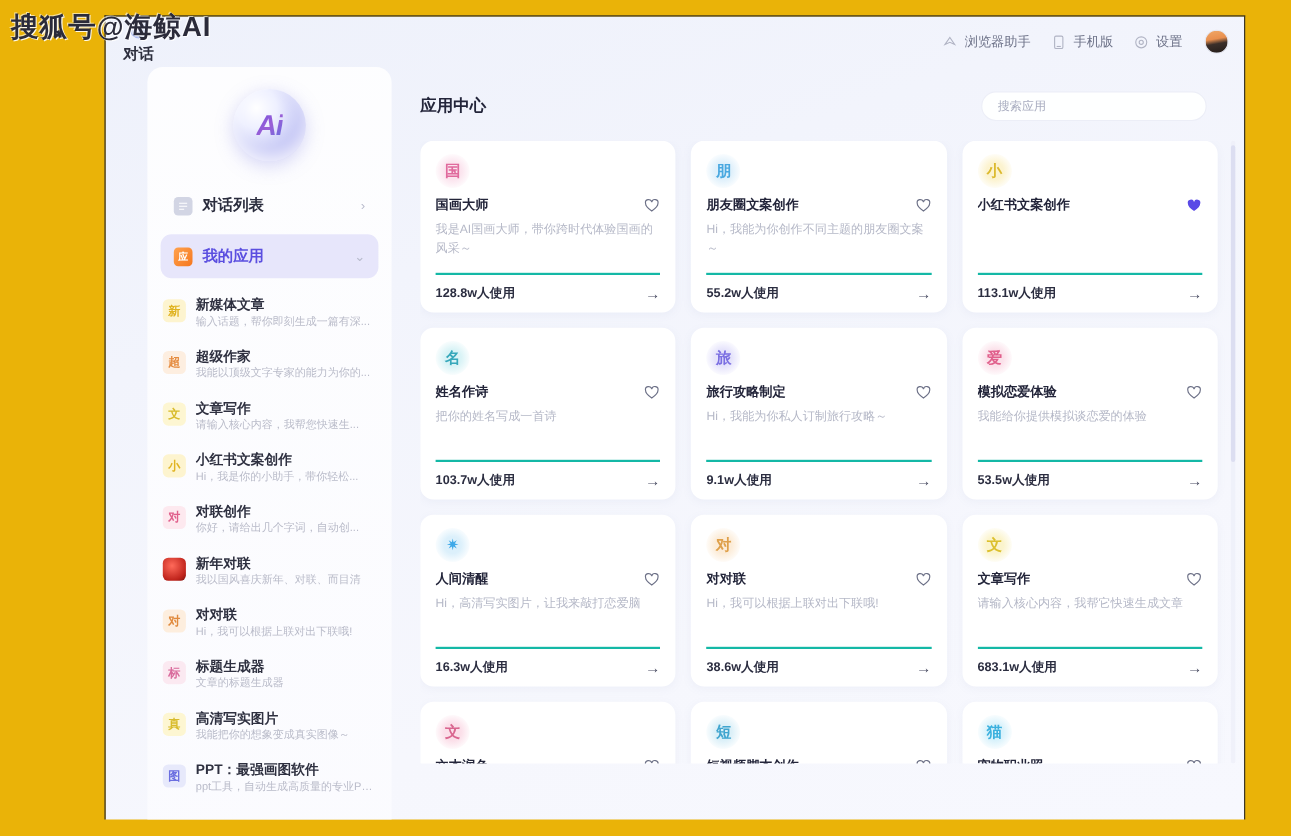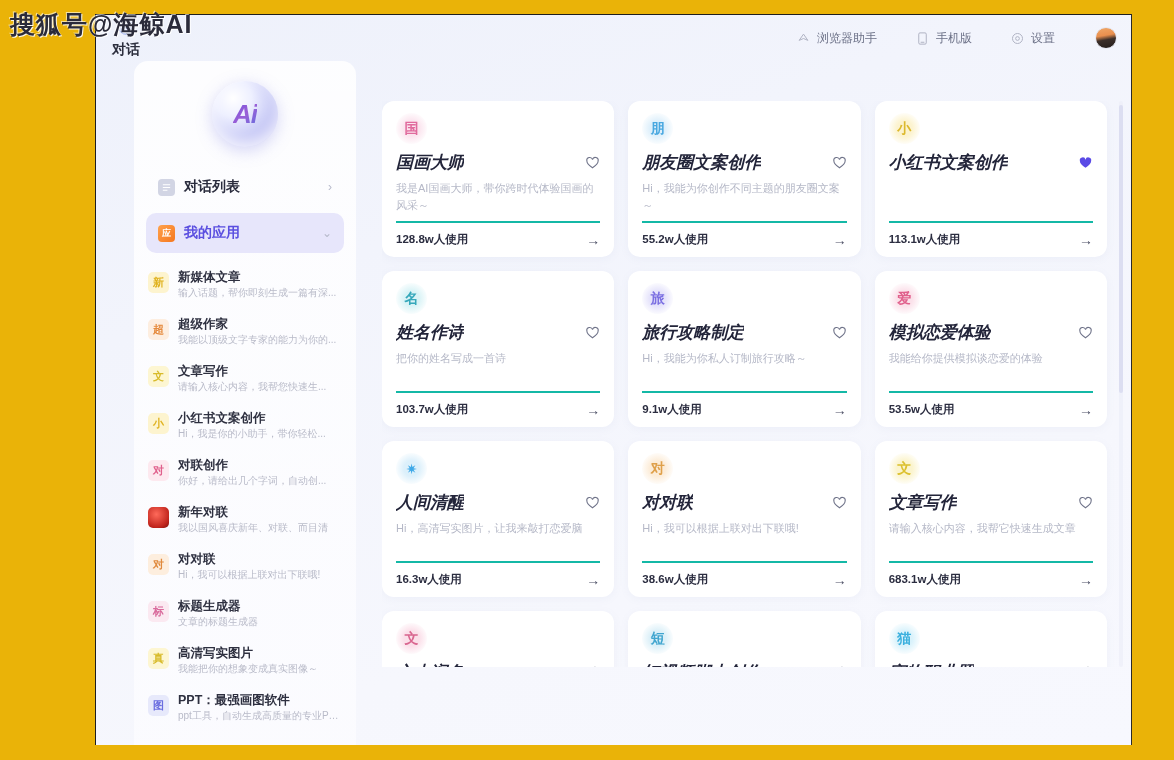--- a/index.html
+++ b/index.html
@@ -38,21 +38,21 @@
   .brand-logo {
     width: 17px; height: 17px; border-radius: 50%;
     background: radial-gradient(circle at 35% 30%, #ffffff 0%, #c9d4f5 45%, #8fa5e8 100%);
     border: 1px solid #a9b8ee;
     display:flex; align-items:center; justify-content:center;
     font-size: 7px; font-weight:700; color:#3e4fa3;
   }
   .brand-title { font-size: 14px; color:#2d2f3e; font-weight:600; }
 
   .topbar-right {
-    margin-left: auto; display:flex; align-items:center; gap: 38px;
+    margin-left: auto; display:flex; align-items:center; gap: 18px;
   }
   .tb-item { display:flex; align-items:center; gap:6px; cursor:pointer; }
   .tb-label { font-size: 12px; color:#6d7288; white-space:nowrap; }
   .tb-icon { width: 15px; height: 15px; opacity:.55; display:block; }
   .avatar {
     width: 22px; height: 22px; border-radius: 50%;
     background: linear-gradient(170deg, #f0a868 0%, #e98f4e 38%, #3b2f2a 58%, #241d1a 100%);
     border: 1px solid #e6e8f2; margin-left: 2px;
   }
 
@@ -144,21 +144,21 @@
     background: #ffffff; border-radius: 12px; padding: 12px 14px 10px 14px;
     height: 156px; display:flex; flex-direction: column;
     box-shadow: 0 2px 8px rgba(130,135,180,.07);
   }
   .card-ic {
     width: 31px; height: 31px; border-radius: 50%;
     display:flex; align-items:center; justify-content:center;
     font-size: 14px; font-weight: 600; margin-bottom: 7px;
   }
   .card-row { display:flex; align-items:center; }
-  .card-title { font-size: 17px; font-weight: 700; color:#23253a; white-space:nowrap; overflow:hidden; text-overflow:ellipsis;font-style:italic; }
+  .card-title { font-size: 12px; font-weight: 700; color:#23253a; white-space:nowrap; overflow:hidden; text-overflow:ellipsis; }
   .heart { margin-left:auto; width: 15px; height: 15px; flex:none; cursor:pointer; }
   .card-desc {
     font-size: 11px; color:#b5b8c7; line-height: 17px; margin-top: 6px;
     display:-webkit-box; -webkit-line-clamp: 2; -webkit-box-orient: vertical; overflow:hidden;
   }
   .card-foot {
     margin-top: auto; border-top: 2px solid #14b8a6; padding-top: 9px;
     display:flex; align-items:center;
   }
   .card-count { font-size: 11.5px; font-weight: 700; color:#2b2d40; }
@@ -312,20 +312,26 @@
               <div class="app-txt">
                 <div class="app-name">PPT：最强画图软件</div>
                 <div class="app-desc">ppt工具，自动生成高质量的专业PPT内...</div>
               </div>
             </div>
           </div>
       </div>
 
       <div class="main">
 
+        <div class="main-head">
+          <div class="page-title">应用中心</div>
+          <div class="search-box">
+            <input type="text" placeholder="搜索应用" value="" style="">
+          </div>
+        </div>
 
 
         <div class="grid-wrap">
           <div class="grid" id="grid">
               <div class="card">
                 <div class="card-ic" style="background: radial-gradient(circle, rgb(251, 228, 238) 35%, rgba(255, 255, 255, 0) 78%); color: rgb(224, 106, 157);">国</div>
                 <div class="card-row">
                   <div class="card-title">国画大师</div>
                   <svg viewBox="0 0 24 24" class="heart">
                     <path d="M12 20.5 C6 16.5 3 13.3 3 9.6 A4.6 4.6 0 0 1 12 7.4 A4.6 4.6 0 0 1 21 9.6 C21 13.3 18 16.5 12 20.5 Z" fill="none" stroke="#6e7288" stroke-width="1.7"></path>

